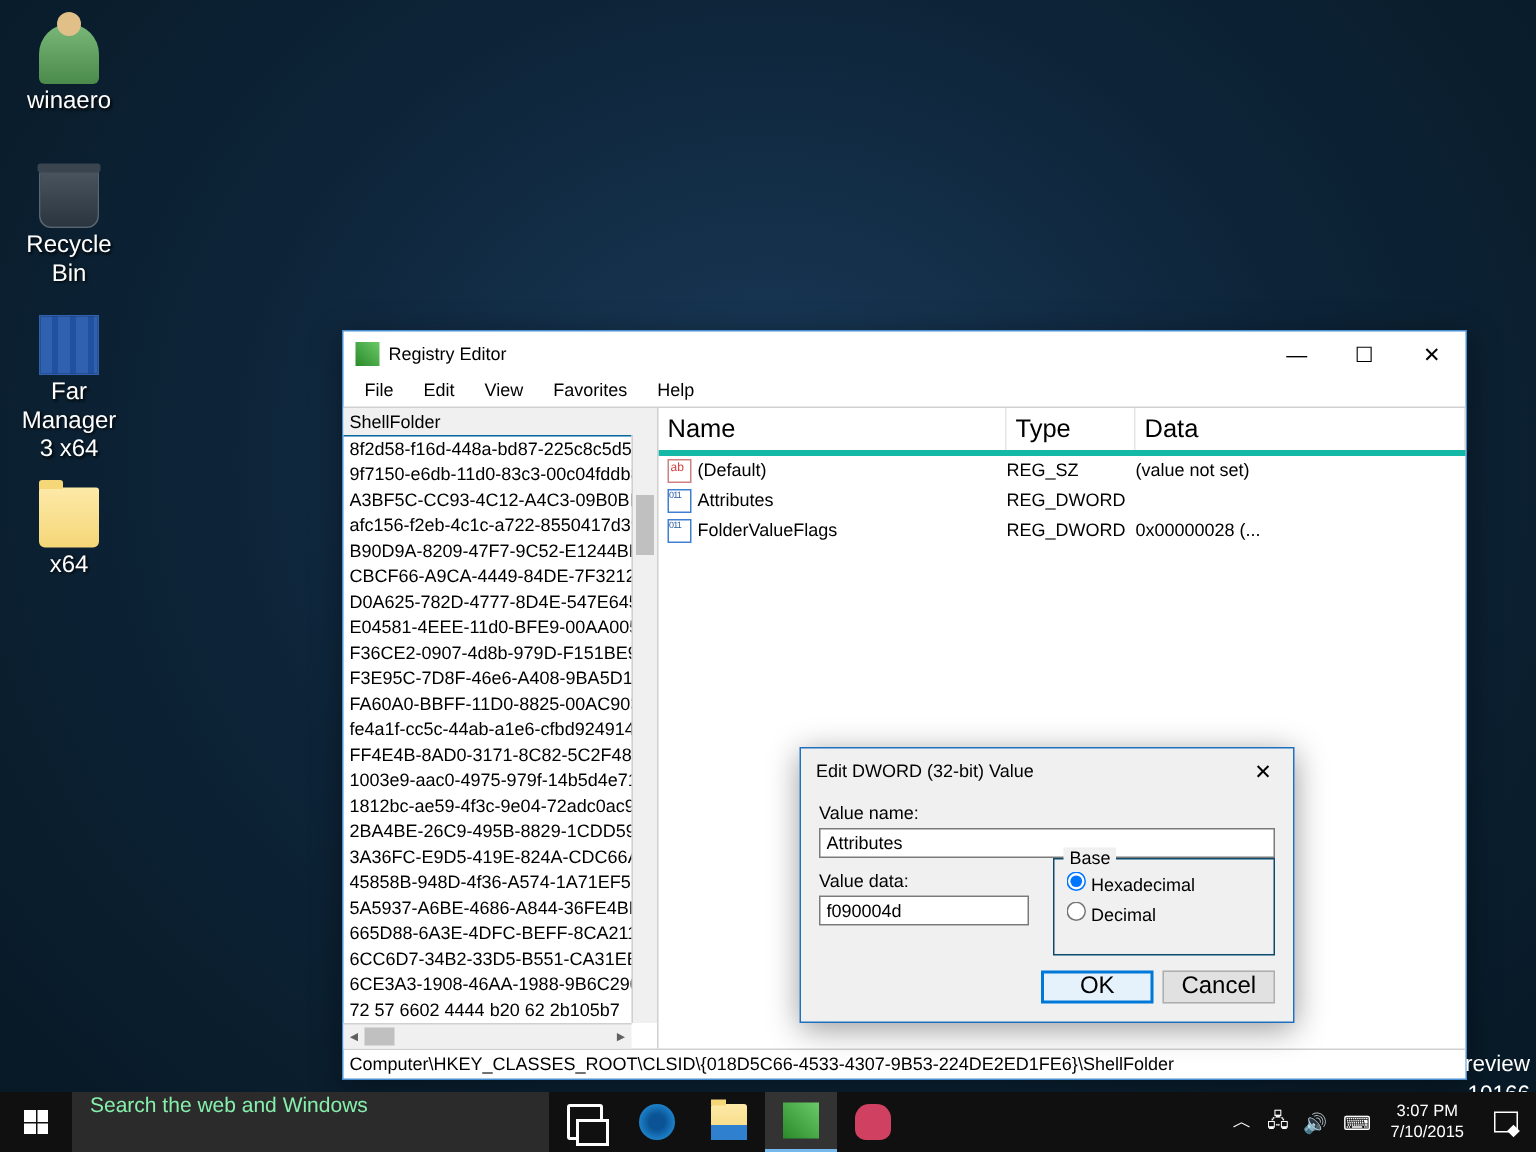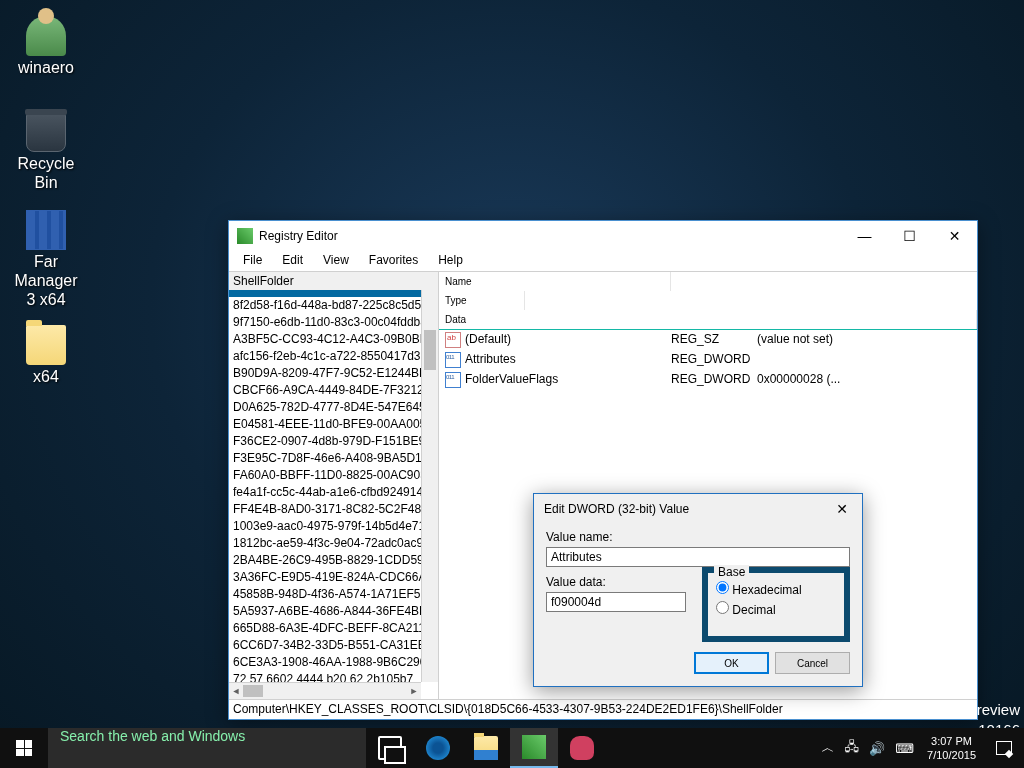--- a/index.html
+++ b/index.html
@@ -31,30 +31,30 @@
   display: flex; flex-direction: column;
 }
 .titlebar { height: 30px; display: flex; align-items: center; padding-left: 8px; }
 .titlebar .ticon { width:16px; height:16px; margin-right:6px; background: linear-gradient(45deg,#2a8a2a,#6aca6a); display:inline-block;}
 .titlebar .title { flex: 1; font-size: 12px;}
 .winbtn { width: 45px; height: 29px; display: flex; align-items: center; justify-content: center; font-size: 14px; cursor: pointer; font-family: sans-serif;}
 .menubar { height: 20px; display: flex; padding: 0 4px; font-size: 12px;}
 .menubar .mi { padding: 2px 10px; cursor: pointer;}
 .workarea { flex: 1; display: flex; border-top: 1px solid #d0d0d0; min-height:0;}
 .treecol { width: 210px; border-right: 1px solid #d0d0d0; display: flex; flex-direction: column; font-size: 12px; position:relative;}
-.treehdr { background: #f0f0f0; padding: 2px 4px; border-bottom: 7px solid #0369a1;}
+.treehdr { background: #f0f0f0; padding: 2px 4px; border-bottom: 1px solid #0369a1;}
 .treelist { flex:1; overflow: hidden; white-space: nowrap; padding-left:4px; line-height: 17px;}
 .treelist div { overflow:hidden; text-overflow:clip;}
 .treescroll-v { position:absolute; right:0; top:18px; bottom:17px; width:17px; background:#f0f0f0; border-left:1px solid #d0d0d0;}
 .treescroll-v .thumb{position:absolute;left:2px;right:2px;top:40px;height:40px;background:#c0c0c0;}
 .treescroll-h { position:absolute; left:0; right:17px; bottom:0; height:17px; background:#f0f0f0; border-top:1px solid #d0d0d0;}
 .treescroll-h .thumb{position:absolute;top:2px;bottom:2px;left:14px;width:20px;background:#c0c0c0;}
 .treescroll-h .arr{position:absolute;top:0;bottom:0;width:14px;display:flex;align-items:center;justify-content:center;font-size:9px;color:#606060;}
 .listcol { flex:1; display:flex; flex-direction:column;}
-.listhdr { display:flex; border-bottom:1px solid #14b8a6; font-size:10px;flex-direction:column;}
+.listhdr { display:flex; border-bottom:4px solid #14b8a6; font-size:17px;}
 .listhdr .col { padding: 4px 6px; border-right:1px solid #e5e5e5;}
 .listhdr .c1{width:232px;} .listhdr .c2{width:86px;} .listhdr .c3{flex:1;}
 .listrows { flex:1; font-size:12px;}
 .listrows .row{display:flex; padding:2px 0;}
 .listrows .ricon{width:16px;height:16px;margin:0 4px 0 6px; display:inline-block; position:relative;}
 .ricon.sz{background:#fff;border:1px solid #d08080;}
 .ricon.sz::after{content:"ab";position:absolute;left:1px;top:0;font-size:8px;color:#d04040;}
 .ricon.dw{background:#fff;border:1px solid #4080d0;}
 .ricon.dw::after{content:"011";position:absolute;left:0;top:1px;font-size:6px;color:#3060a0;letter-spacing:-0.5px;}
 .listrows .c1{width:206px;} .listrows .c2{width:86px;} .listrows .c3{flex:1;}
@@ -64,25 +64,25 @@
 .dialog { position:absolute; left:698px; top:590px; transform:translate(-50%,-50%); width:330px; background:#f0f0f0; border:1px solid #2070c0; box-shadow: 0 4px 20px rgba(0,0,0,0.4);}
 .dialog .dtitle{height:30px;display:flex;align-items:center;padding-left:10px;font-size:12px;}
 .dialog .dclose{width:40px;height:29px;display:flex;align-items:center;justify-content:center;cursor:pointer;font-size:14px;}
 .dialog .dbody{padding:6px 12px 12px;font-size:12px;}
 .dfield{margin-bottom:8px;}
 .dfield label{display:block;margin-bottom:3px;}
 .dfield input[type=text]{width:100%;padding:2px 4px;border:1px solid #7a7a7a;font-size:12px;background:#fff;}
 .dfield input[readonly]{background:#fff;}
 .drow{display:flex;gap:16px;}
 .drow .dfield{flex:0 0 140px;}
-.dgroup{flex:1;border:6px solid #0c4a6e;padding:6px 8px 17px;margin-top:-8px;position:relative;}
+.dgroup{flex:1;border:1px solid #0c4a6e;padding:6px 8px 17px;margin-top:-8px;position:relative;}
 .dgroup .glabel{position:absolute;top:-8px;left:6px;background:#f0f0f0;padding:0 4px;}
 .dgroup label{display:block;padding:2px 0;}
 .dbtns{display:flex;justify-content:flex-end;gap:6px;margin-top:10px;}
-.dbtns button{width:75px;height:22px;border:1px solid #adadad;background:#e1e1e1;font-size:10px;cursor:pointer;}
+.dbtns button{width:75px;height:22px;border:1px solid #adadad;background:#e1e1e1;font-size:16px;cursor:pointer;}
 .dbtns button.ok{border:2px solid #0078d7;background:#e5f1fb;}
 
 
 .taskbar{position:absolute;left:0;right:0;bottom:0;height:40px;background:#101010;display:flex;align-items:center;color:#fff;}
 .start{width:48px;height:40px;display:flex;align-items:center;justify-content:center;cursor:pointer;}
 .winlogo{width:16px;height:16px;display:grid;grid-template:1fr 1fr/1fr 1fr;gap:1px;}
 .winlogo span{background:#fff;}
 .search{flex:0 0 318px;height:40px;background:#2b2b2b;display:flex;padding-left:12px;color:#86efac;font-size:14px;cursor:text;}
 .tbtn{width:48px;height:40px;display:flex;align-items:center;justify-content:center;cursor:pointer;position:relative;}
 .tbtn.active{background:#333;border-bottom:2px solid #76b9ed;}

